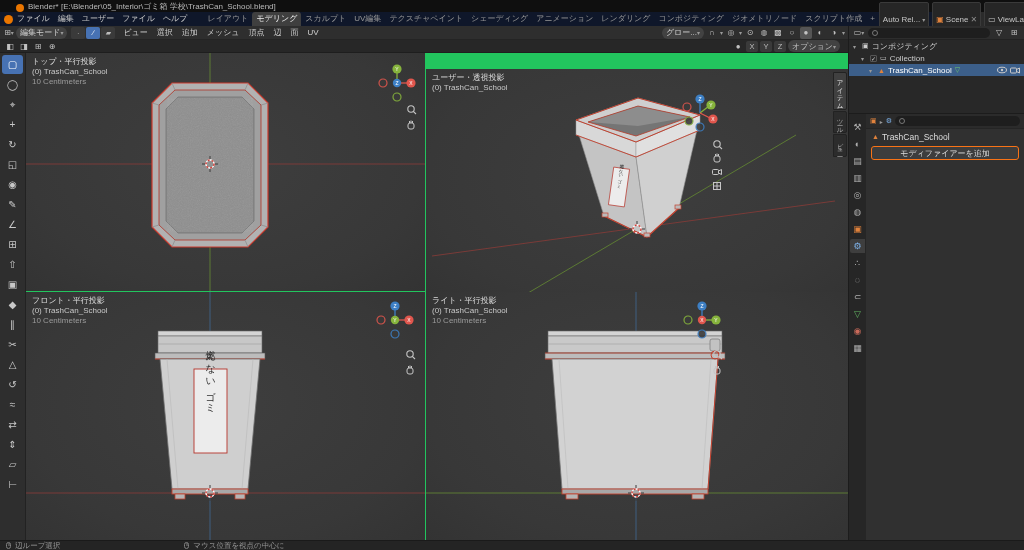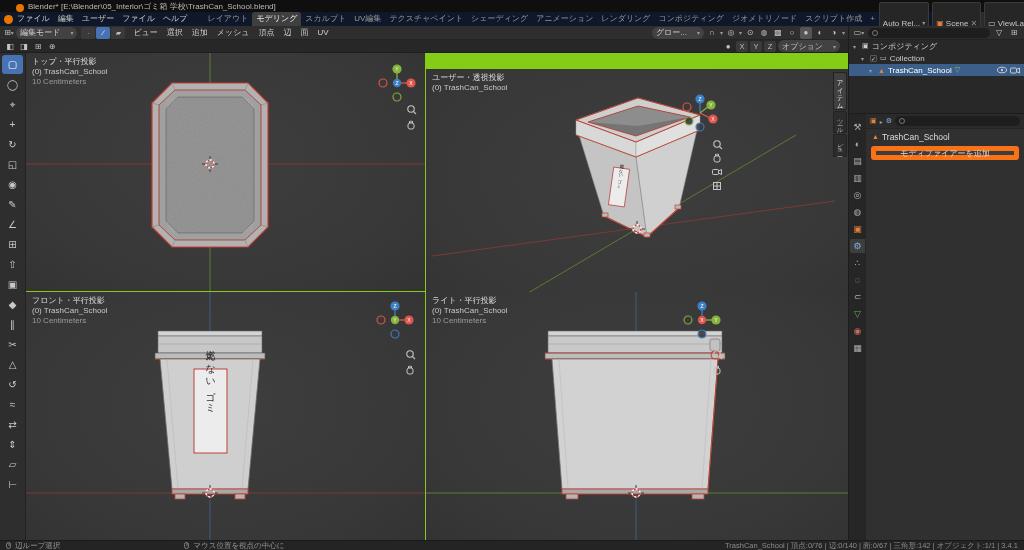--- a/index.html
+++ b/index.html
@@ -11,42 +11,42 @@
 .blender-logo{width:8px;height:8px;border-radius:50%;background:#ea7600;flex:none}
 .win-btns{margin-left:auto;display:flex;height:100%}
 .win-btn{width:19px;height:12px;display:flex;align-items:center;justify-content:center;font-size:7px;color:#cfcfcf}
 
 #menubar{top:12px;left:0;width:940px;height:14px;background:#0f172a;display:flex;align-items:center;padding:0 4px;font-size:8px;color:#c6c6c6}
 .menu-item{padding:0 4px;line-height:14px;white-space:nowrap}
 .ws-tabs{display:flex;margin-left:12px;height:14px}
 .ws-tab{padding:0 4px;line-height:14px;color:#979797;border-radius:3px 3px 0 0;white-space:nowrap}
 .ws-tab.active{background:#3f3f3f;color:#ececec}
 .top-right{margin-left:auto;display:flex;align-items:center;gap:3px;padding-right:2px}
-.chip{display:flex;gap:2px;background:#262626;border:1px solid #3a3a3a;border-radius:2px;padding:16px 3px;height:11px;white-space:nowrap}
+.chip{display:flex;align-items:center;gap:2px;background:#262626;border:1px solid #3a3a3a;border-radius:2px;padding:16px 3px;height:11px;white-space:nowrap}
 .chip .x{color:#8a8a8a}
 
 #vp-header{top:26px;left:0;width:848px;height:14px;background:#2e2e2e;border-bottom:1px solid #242424;display:flex;align-items:center;gap:1px;padding:0 3px;font-size:8px;color:#d0d0d0}
-.hdr-drop{display:flex;align-items:center;gap:10px;background:#424242;border-radius:6px;padding:0 4px;height:12px;white-space:nowrap}
+.hdr-drop{display:flex;align-items:center;gap:0;background:#424242;border-radius:6px;padding:0 4px;height:12px;white-space:nowrap}
 .mode-btns{display:flex;gap:1px;margin:0 3px}
 .mode-btn{width:14px;height:12px;background:#3a3a3a;border-radius:2px;display:flex;align-items:center;justify-content:center;font-size:7px;color:#bbb}
 .mode-btn.active{background:#4772b3;color:#fff}
 .hdr-menu{padding:0 4px;white-space:nowrap}
 .hdr-right{margin-left:auto;display:flex;align-items:center;gap:2px}
 .icon-btn{min-width:12px;height:12px;display:flex;align-items:center;justify-content:center;border-radius:2px;color:#c2c2c2;font-size:8px}
 .icon-btn.active{background:#555}
 .caret{font-size:6px;color:#9a9a9a}
 #tool-settings{top:40px;left:0;width:848px;height:13px;background:#272727;border-bottom:1px solid #1e1e1e;display:flex;align-items:center;gap:2px;padding:0 4px;font-size:8px;color:#bdbdbd}
 .ts-right{margin-left:auto;display:flex;align-items:center;gap:2px;padding-right:4px}
 .axis-toggle{width:12px;height:11px;background:#3a3a3a;border-radius:2px;text-align:center;line-height:11px;font-size:7.5px;color:#bbb}
 
 #left-toolbar{top:53px;left:0;width:26px;height:487px;background:#2e2e2e;border-right:1px solid #222;display:flex;flex-direction:column;align-items:center;gap:1px;padding-top:2px}
 .tool-btn{width:21px;height:19px;border-radius:3px;display:flex;align-items:center;justify-content:center;font-size:10px;color:#c8c8c8;flex:none}
 .tool-btn.active{background:#4772b3;color:#fff}
 
-#viewports{top:53px;left:26px;width:822px;height:487px;background:#84cc16}
+#viewports{top:53px;left:26px;width:822px;height:487px;background:#22c55e}
 .quad{position:absolute;overflow:hidden;background:radial-gradient(ellipse at 50% 45%,#3e3e3e 0%,#383838 70%,#333 100%)}
 #q-top{left:0;top:0;width:399px;height:238px}
 #q-user{left:400px;top:16px;width:422px;height:238px}
 #q-front{left:0;top:239px;width:399px;height:248px}
 #q-right{left:400px;top:239px;width:422px;height:248px}
 .scene{position:absolute;left:0;top:0;width:100%;height:100%}
 .vp-label{position:absolute;left:6px;top:4px;font-size:8px;line-height:10px;color:#dcdcdc;pointer-events:none;white-space:nowrap}
 .vp-label .l2{color:#c8c8c8}
 .vp-label .l3{color:#9b9b9b}
 .npanel{position:absolute;right:17px;top:3px;width:104px;background:rgba(42,42,42,.96);border:1px solid #202020;border-radius:3px;font-size:7.5px}
@@ -72,21 +72,21 @@
 #properties{left:848px;top:113px;width:176px;height:427px;background:#262626;border-left:1px solid #1c1c1c;border-top:1px solid #1c1c1c}
 #prop-tabs{position:absolute;left:0;top:6px;width:17px;display:flex;flex-direction:column;gap:3px;align-items:center}
 .prop-tab{width:15px;height:14px;display:flex;align-items:center;justify-content:center;font-size:9px;color:#aeaeae;border-radius:2px 0 0 2px}
 .prop-tab.active{background:#3e3e3e;color:#7db1e8}
 .prop-tab.c-orange{color:#e0823c}
 .prop-tab.c-green{color:#62b562}
 .prop-tab.c-red{color:#c96a5a}
 #prop-content{position:absolute;left:17px;top:0;right:0;bottom:0;background:#303030}
 #prop-bread{height:15px;background:#2b2b2b;border-bottom:1px solid #252525;display:flex;align-items:center;gap:3px;padding:0 4px}
 #prop-name{display:flex;align-items:center;gap:3px;height:15px;padding:0 6px;font-size:8.5px;color:#ddd}
-.add-mod-btn{margin:2px 5px;height:14px;background:#3d3d3d;border:5px solid #f97316;border-radius:3px;display:flex;align-items:center;justify-content:center;font-size:8px;color:#ddd}
+.add-mod-btn{margin:2px 5px;height:14px;background:#3d3d3d;border:1px solid #f97316;border-radius:3px;display:flex;align-items:center;justify-content:center;font-size:8px;color:#ddd}
 
 #statusbar{left:0;bottom:0;width:1024px;height:10px;background:#242424;border-top:1px solid #1a1a1a;display:flex;align-items:center;gap:4px;padding:0 6px;font-size:7.5px;color:#999}
 .mouse{width:5px;height:7px;border:1px solid #7f7f7f;border-radius:2.5px;position:relative;flex:none}
 .mouse::after{content:"";position:absolute;left:50%;top:0;width:1px;height:3px;background:#7f7f7f;transform:translateX(-50%)}
 #status-stats{margin-left:auto;color:#8c8c8c;white-space:nowrap}
 .o{color:#e0823c}
 </style>
 </head>
 <body>
 
@@ -530,14 +530,13 @@
     </div>
     <div class="add-mod-btn">モディファイアーを追加</div>
   </div>
 </div>
 
 <div id="statusbar" class="abs">
   <span class="mouse"></span>
   <span>辺ループ選択</span>
   <span class="mouse" style="margin-left:120px"></span>
   <span>マウス位置を視点の中心に</span>
-  <span id="status-stats">TrashCan_School | 頂点:0/76 | 辺:0/140 | 面:0/67 | 三角形:142 | オブジェクト:1/1 | 3.4.1</span>
 </div>
 
 </body></html>

